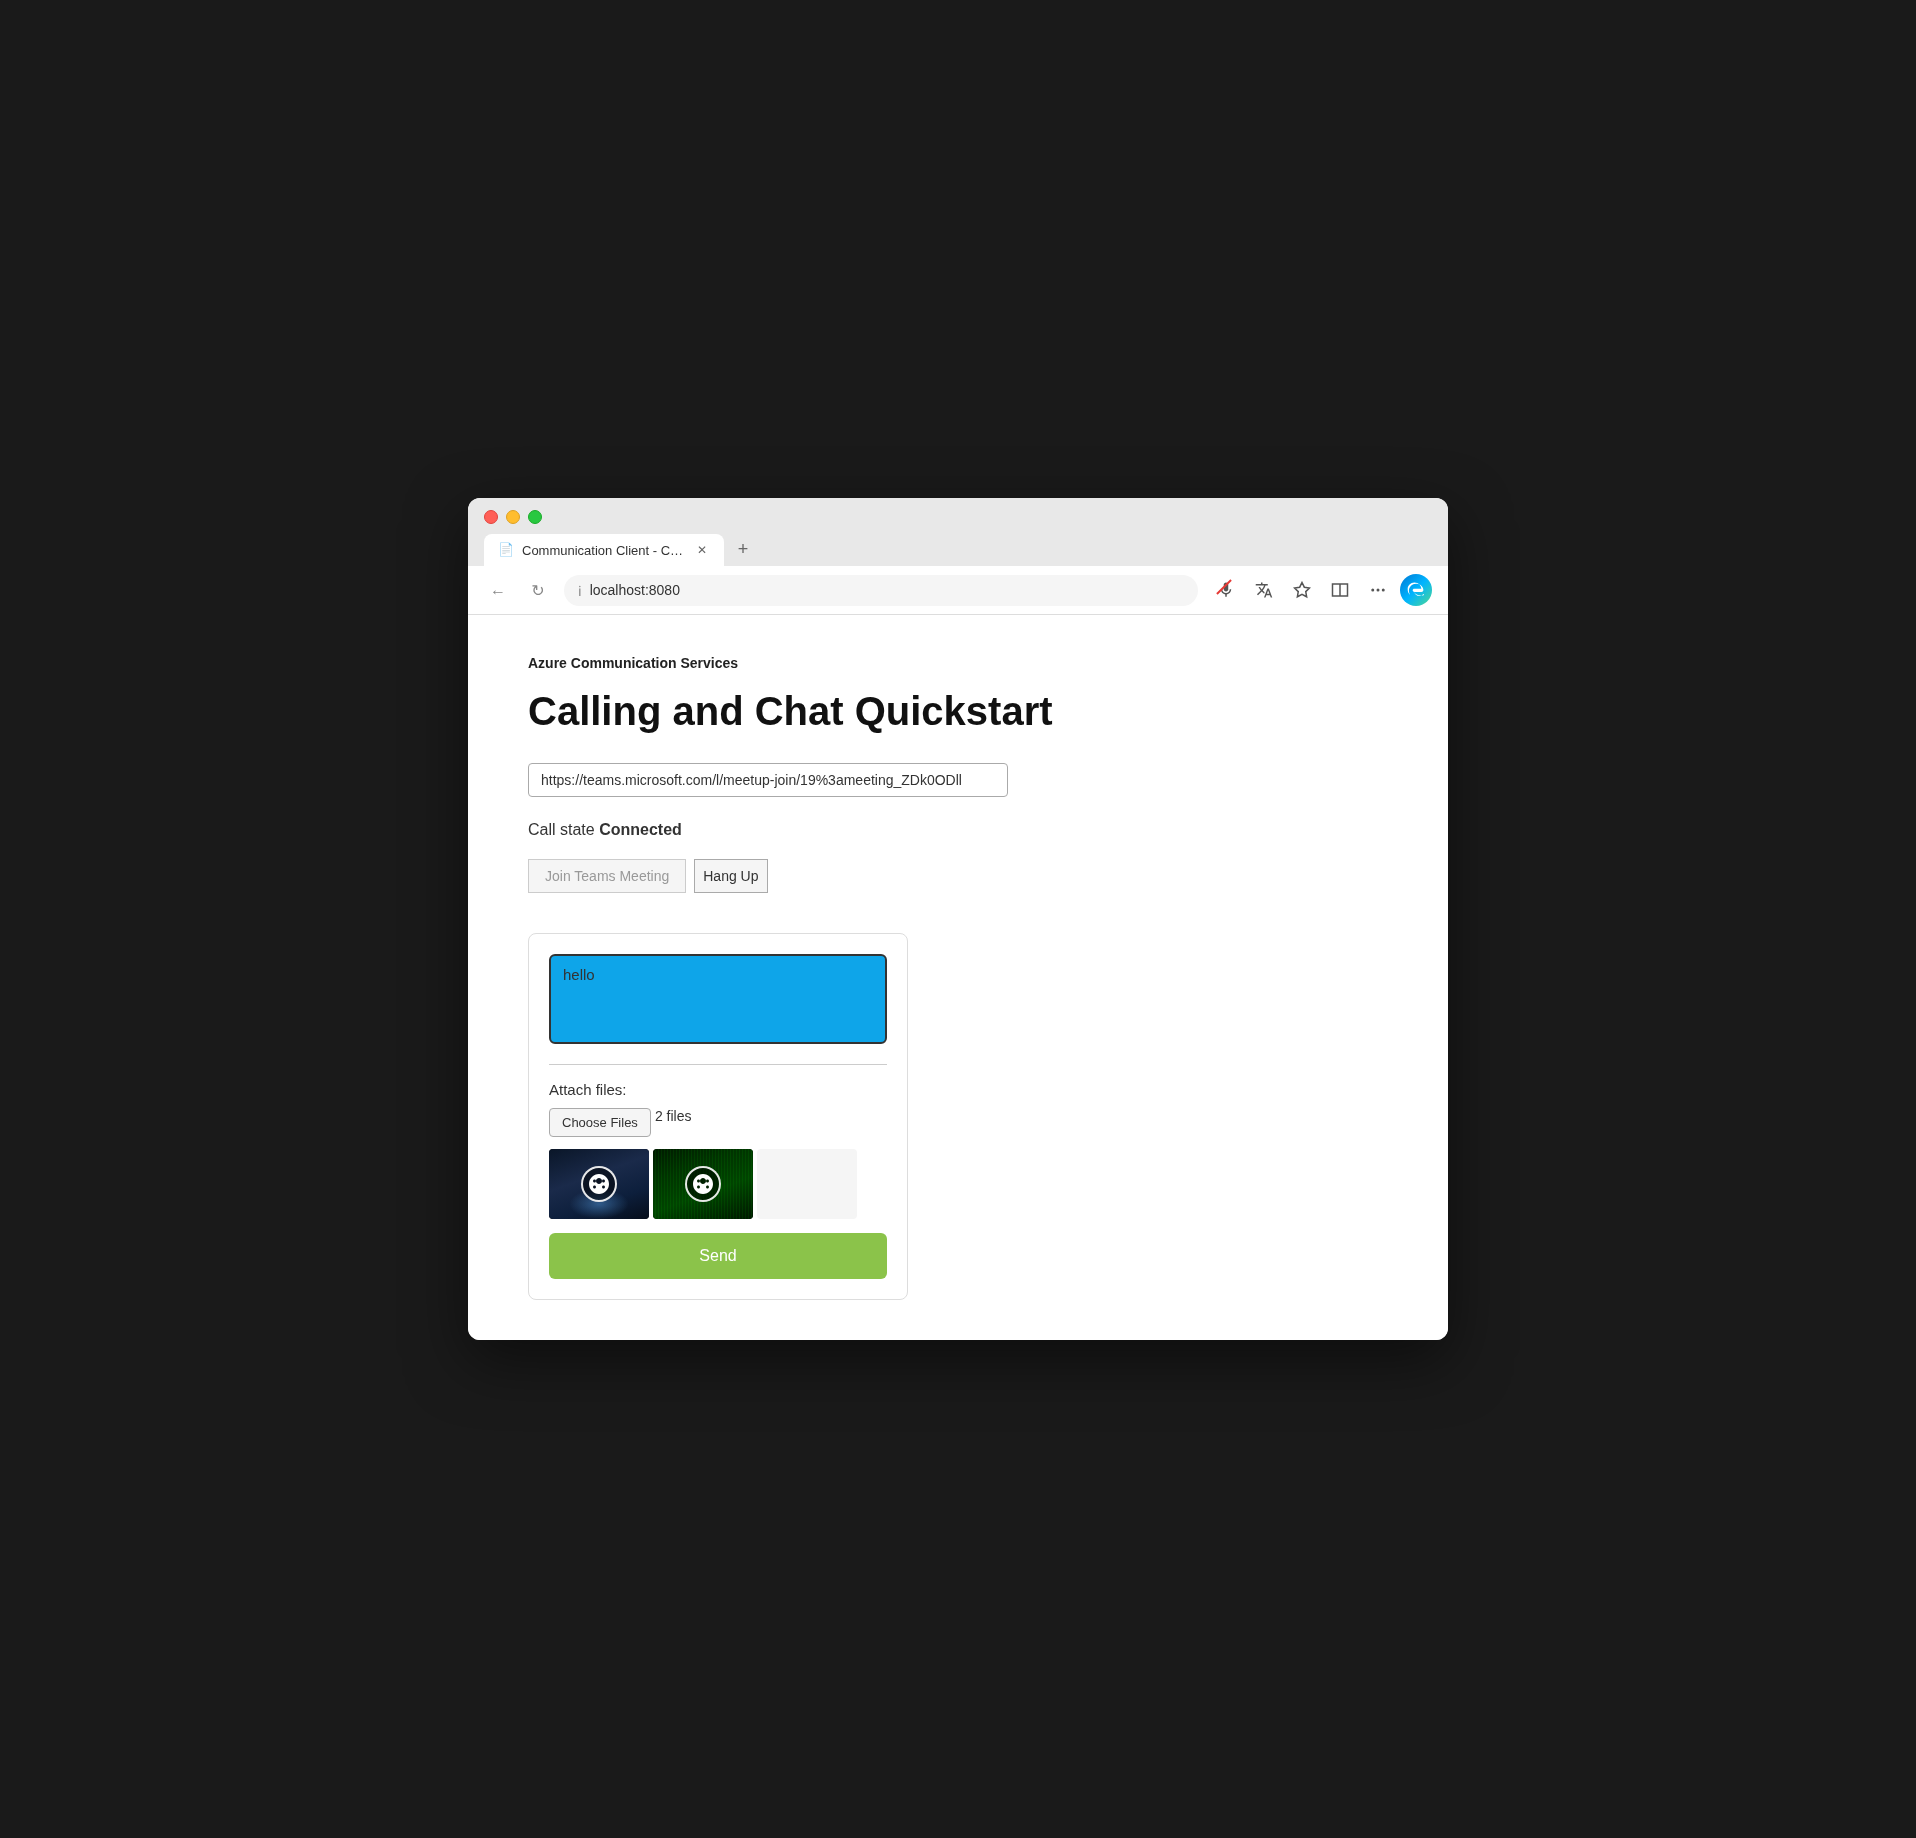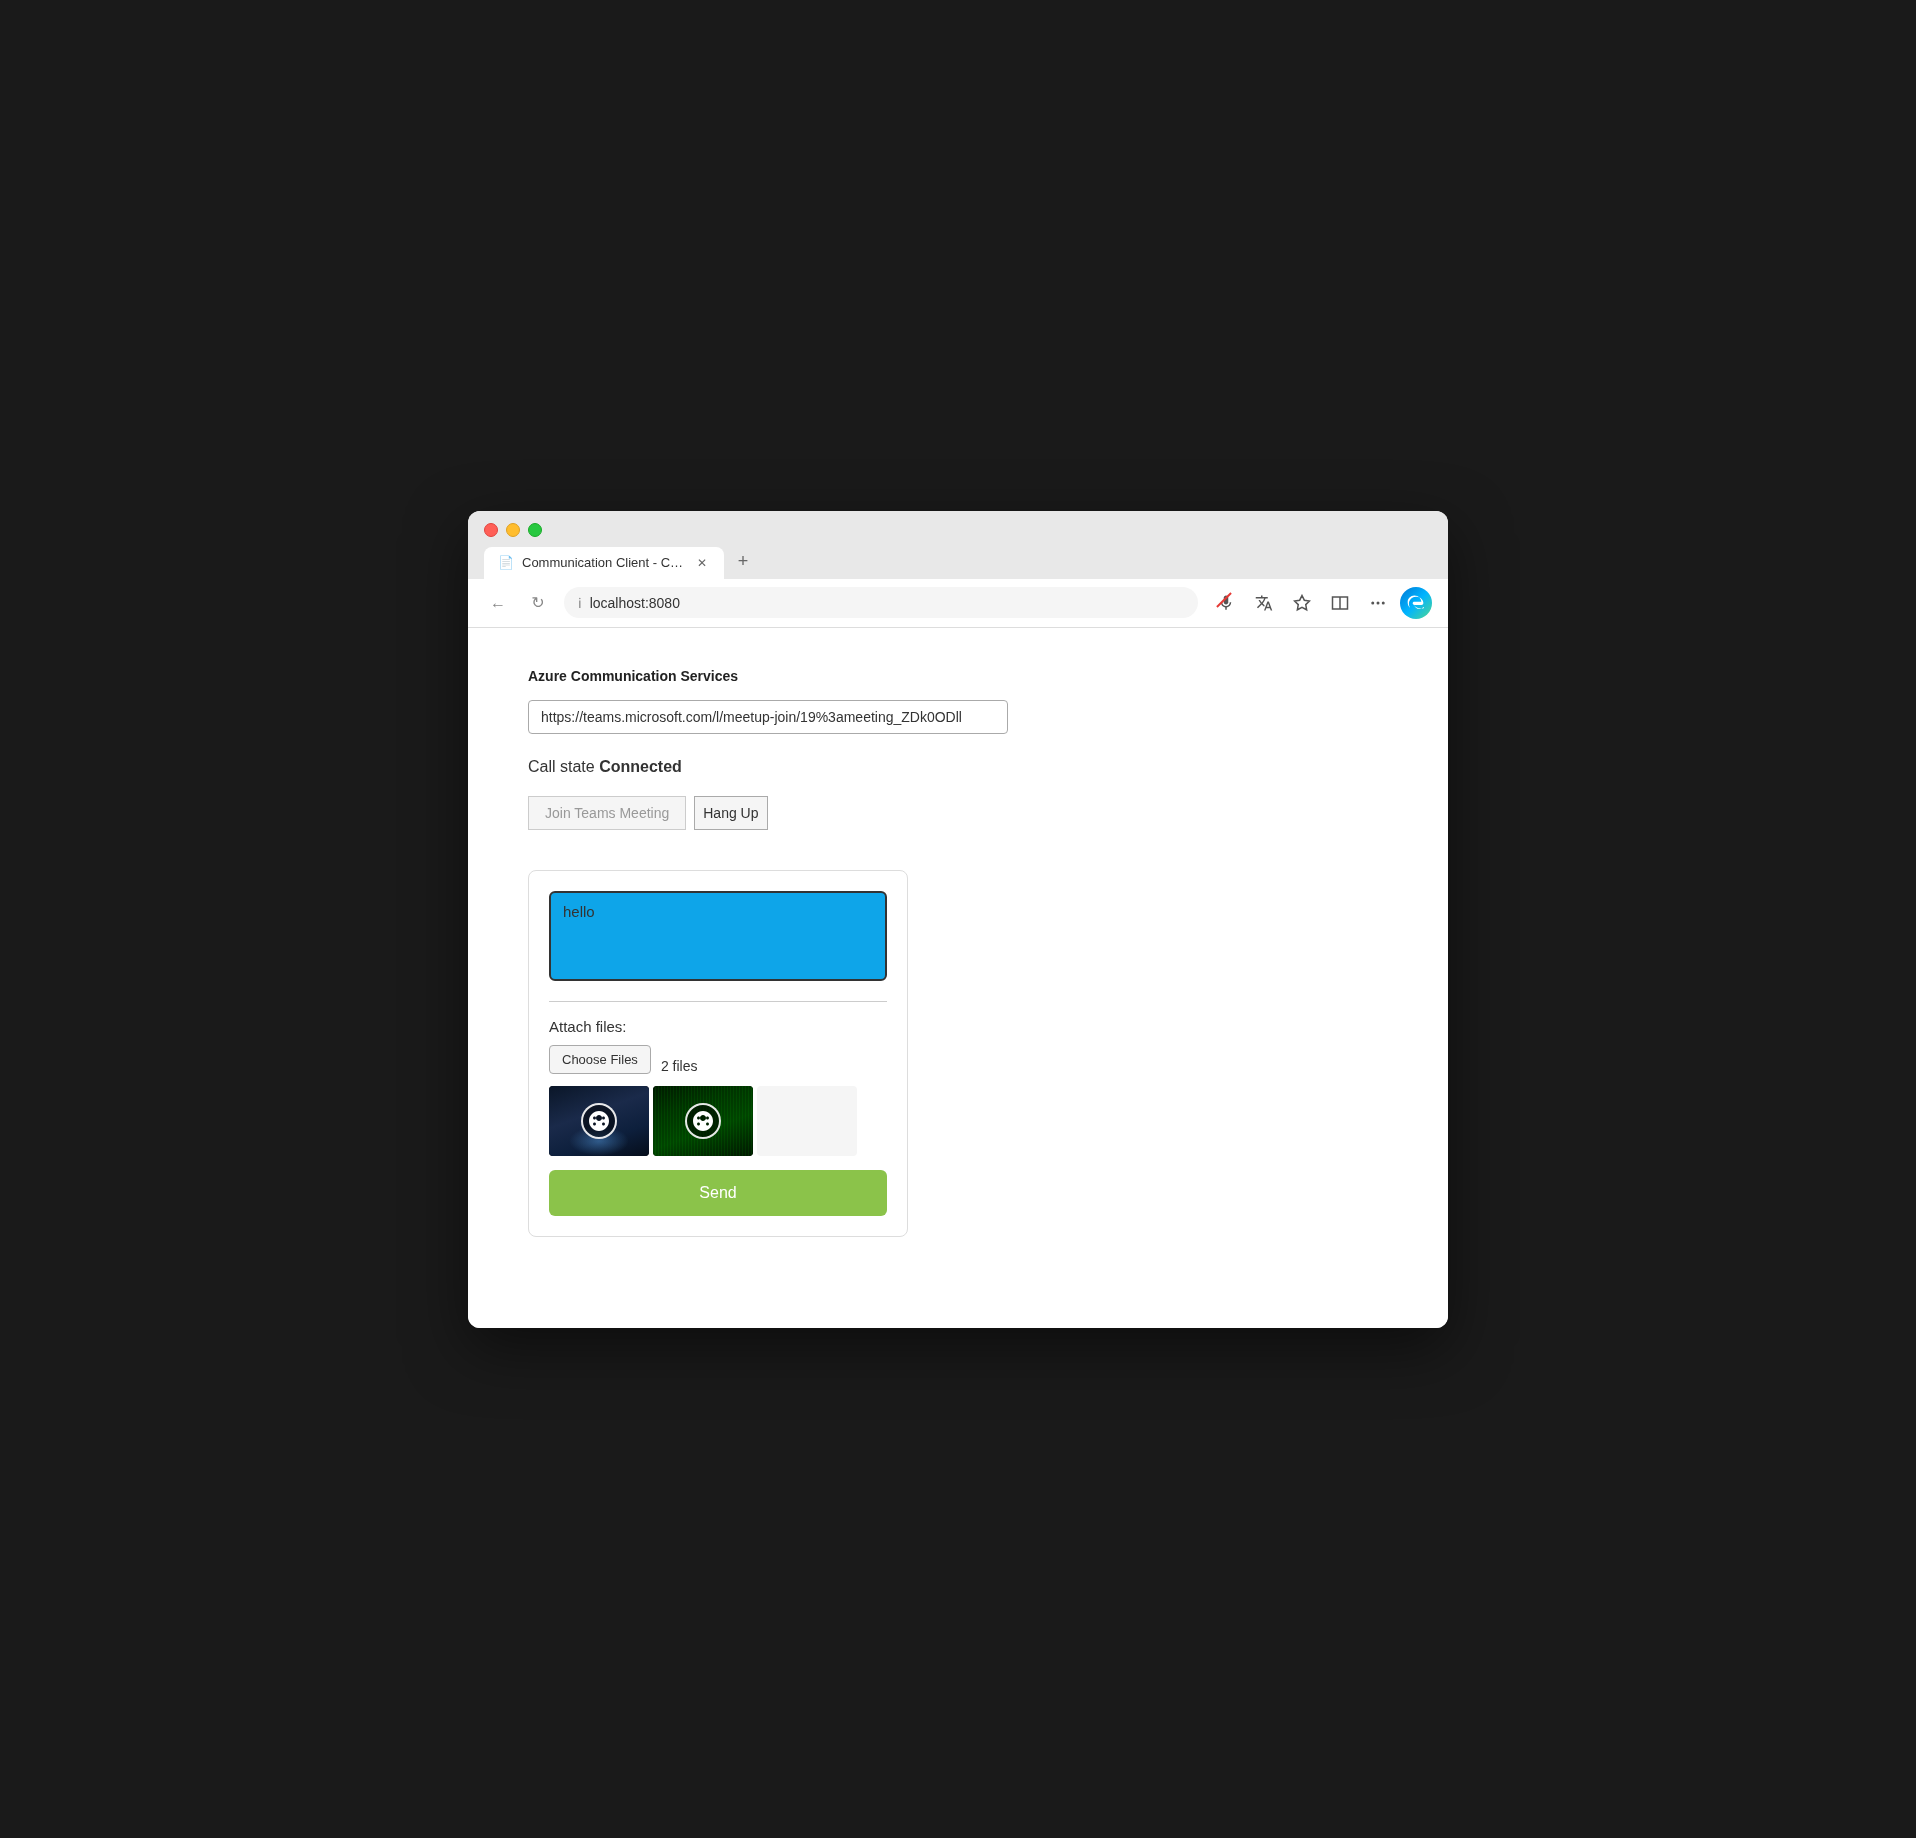--- a/index.html
+++ b/index.html
@@ -275,22 +275,22 @@
     }
 
     .attach-label {
       font-size: 15px;
       color: #333;
       margin-bottom: 10px;
     }
 
     .file-row {
       display: flex;
-      align-items: flex-end;
-      gap: 10px;
+      align-items: flex-start;
+      gap: 4px;
       margin-bottom: 12px;
     }
 
     .btn-choose-files {
       padding: 6px 12px;
       border: 1px solid #aaa;
       border-radius: 4px;
       background: #f5f5f5;
       font-size: 13px;
       color: #333;
@@ -475,20 +475,21 @@
         <svg width="20" height="20" viewBox="0 0 24 24">
           <path d="M21.86 17.86C21.23 18.16 20.54 18.37 19.84 18.5C19.14 18.63 18.42 18.69 17.7 18.69C14.18 18.69 11.27 17.12 9.56 14.5H18.47C19.79 14.5 20.85 13.44 20.85 12.12C20.85 10.12 19.57 7.36 17.01 5.78C15.47 4.84 13.79 4.36 12.02 4.36C7.34 4.36 3.5 8.2 3.5 12.88C3.5 14.66 4.06 16.31 5 17.67C3.08 16.12 2 13.68 2 11C2 6.58 5.58 3 10 3C12.5 3 14.74 4.05 16.33 5.75C17.5 7.03 18.24 8.64 18.47 10.38H9.84C8.82 10.38 8 11.2 8 12.22C8 13.24 8.82 14.06 9.84 14.06C9.84 14.06 9.84 14.06 9.84 14.06C10.39 16.98 12.88 19.19 15.95 19.19C16.62 19.19 17.27 19.09 17.88 18.9C19.08 18.52 20.12 17.83 20.92 16.94C21.26 17.24 21.59 17.55 21.86 17.86Z" fill="white"></path>
         </svg>
       </div>
     </div>
   </div>
 
   <div class="page-content">
 
     <div class="app-subtitle">Azure Communication Services</div>
+    <h1 class="app-title">Calling and Chat Quickstart</h1>
 
     <input class="url-input" type="text" value="https://teams.microsoft.com/l/meetup-join/19%3ameeting_ZDk0ODll" style="">
 
     <div class="call-state-row">
       <span>Call state</span>
       <strong>
         <span>Connected</span>
       </strong>
     </div>
 

